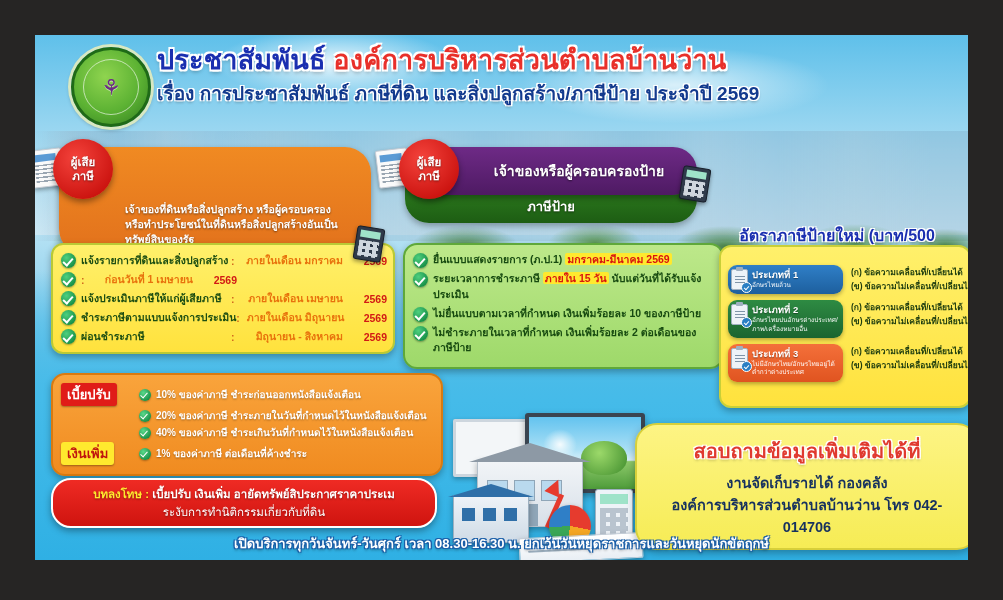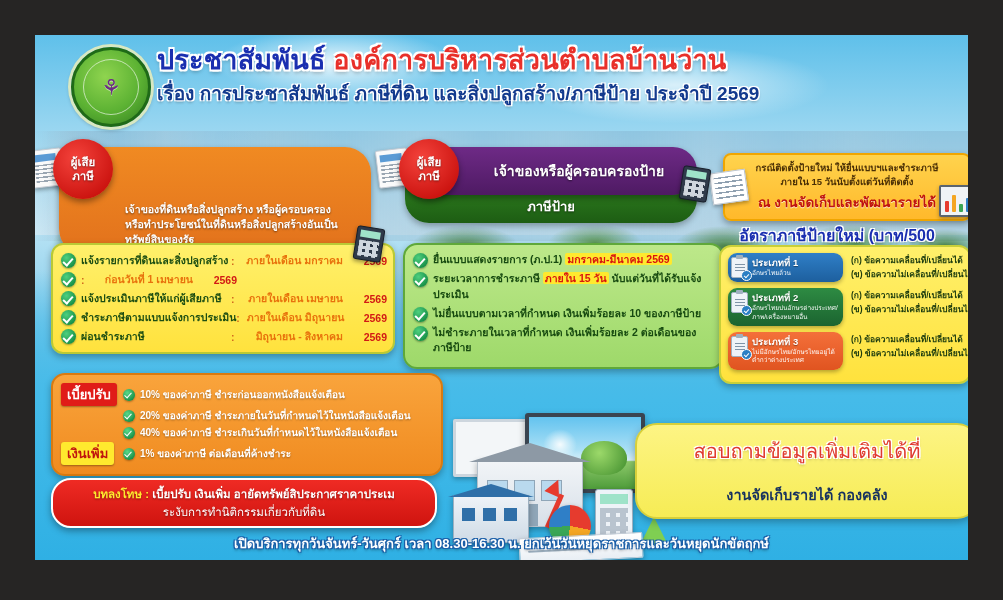--- a/index.html
+++ b/index.html
@@ -205,21 +205,21 @@
   .growit{display:flex;margin-bottom:3px;}
   .growit .chk{margin-top:1px;}
   .growit .gtxt{font-size:10.5px;font-weight:bold;color:#174a10;line-height:1.5;}
   .hl{background:#ffe92e;color:#d8140f;padding:0 2px;border-radius:2px;}
 
   
   .rate-card{
     position:absolute;border-radius:12px;
     background:linear-gradient(#fff06b,#ffe23d);
     border:2px solid #c8cf38;box-shadow:0 3px 7px rgba(0,0,0,.3);
-    padding:6px 7px;
+    padding:18px 7px;
   }
   .rate-item{display:flex;align-items:stretch;margin-bottom:6px;}
   .rate-badge{
     flex:none;width:86px;border-radius:9px;padding:4px 5px 5px 24px;position:relative;
     color:#fff;box-shadow:0 2px 4px rgba(0,0,0,.3);
   }
   .rb-blue{background:linear-gradient(#2f7fc7,#1d5f9e);}
   .rb-green{background:linear-gradient(#2e8b43,#1b6430);}
   .rb-orange{background:linear-gradient(#f4703a,#e05420);}
   .rate-badge .rt-title{font-size:9.5px;font-weight:bold;line-height:1.25;text-shadow:0 1px 1px rgba(0,0,0,.4);}
@@ -253,21 +253,21 @@
     background:linear-gradient(#f9a43c,#f08b20);
     border:2px solid #d97a10;box-shadow:0 3px 7px rgba(0,0,0,.3);
     padding:6px 10px 7px 8px;
   }
   .ptag{
     display:inline-block;padding:1px 6px;border-radius:3px;font-size:13px;font-weight:bold;
     color:#fff;box-shadow:0 1px 2px rgba(0,0,0,.35);
   }
   .ptag-red{background:#e01c18;}
   .ptag-yellow{background:#ffe92e;color:#c0140e;}
-  .prow{display:flex;align-items:center;margin:2px 0;}
+  .prow{display:flex;align-items:center;margin:2px 0;gap:16px;}
   .prow .ptxt{font-size:10px;font-weight:bold;color:#fff;text-shadow:0 1px 2px rgba(0,0,0,.35);white-space:nowrap;}
   .pcol-tag{width:62px;flex:none;}
   .chk-sm{
     flex:none;width:12px;height:12px;border-radius:50%;margin-right:5px;
     background:radial-gradient(circle at 36% 32%,#5ad98a,#148c45 78%);position:relative;
     box-shadow:0 1px 2px rgba(0,0,0,.3);
   }
   .chk-sm:after{
     content:"";position:absolute;left:3.2px;top:2.4px;width:3px;height:6px;
     border:solid #fff;border-width:0 1.6px 1.6px 0;transform:rotate(42deg);
@@ -285,23 +285,23 @@
   .redbar .rb2{font-size:11.5px;color:#fff;text-shadow:0 1px 2px rgba(0,0,0,.4);}
 
   
   .contact{
     position:absolute;border-radius:22px;
     background:linear-gradient(#fdf484,#f6ec55);
     border:2px solid #d7cf3a;box-shadow:0 3px 8px rgba(0,0,0,.3);
     text-align:center;padding:10px 12px;
   }
   .c-head{
-    font-size:20px;font-weight:normal;color:#e03a2f;
+    font-size:20px;font-weight:bold;color:#e03a2f;
     text-shadow:-1.3px -1.3px 0 #fff,1.3px -1.3px 0 #fff,-1.3px 1.3px 0 #fff,1.3px 1.3px 0 #fff,0 2px 3px rgba(0,0,0,.25);
-    margin-bottom:18px;
+    margin-bottom:6px;
   }
   .c-l1{font-size:14.5px;font-weight:bold;color:#16315f;line-height:1.5;}
   .c-l2{font-size:14.5px;font-weight:bold;color:#16315f;line-height:1.5;}
 
   
   .hours{
     position:absolute;left:0;bottom:0;width:100%;
     font-size:13px;font-weight:bold;color:#fff;text-align:center;padding:4px 0 6px;
     text-shadow:-1.2px -1.2px 0 #1b5fa8,1.2px -1.2px 0 #1b5fa8,-1.2px 1.2px 0 #1b5fa8,1.2px 1.2px 0 #1b5fa8,0 2px 3px rgba(0,0,0,.4);
   }
@@ -442,32 +442,20 @@
       <div class="seal">
         <span>ผู้เสีย</span>
         <span>ภาษี</span>
       </div>
       <div class="calc-ico"></div>
       <div class="pill-txt" style="font-size:14px;text-align:center;">เจ้าของหรือผู้ครอบครองป้าย</div>
     </div>
     <div class="pill-foot purplefoot">ภาษีป้าย</div>
   </div>
 
-  <div class="rt-panel" style="left:688px;top:118px;width:228px;">
-    <div class="pen-ico" style="left:-14px;top:16px;"></div>
-    <div class="chart-ico" style="right:-8px;bottom:2px;">
-      <span style="left:4px;height:11px;background:#e63b2e;"></span>
-      <span style="left:11px;height:17px;background:#f4a623;"></span>
-      <span style="left:18px;height:8px;background:#3aa655;"></span>
-      <span style="left:25px;height:14px;background:#2f7fc7;"></span>
-    </div>
-    <div class="rt-l1">กรณีติดตั้งป้ายใหม่ ให้ยื่นแบบฯและชำระภาษี</div>
-    <div class="rt-l2">ภายใน 15 วันนับตั้งแต่วันที่ติดตั้ง</div>
-    <div class="rt-l3">ณ งานจัดเก็บและพัฒนารายได้</div>
-  </div>
   <div class="rate-head" style="left:688px;top:188px;width:228px;">อัตราภาษีป้ายใหม่ (บาท/500 ตร.ซม.)</div>
 
   <div class="ycard" style="left:16px;top:208px;width:340px;padding:6px 0 6px 0;">
     <div id="land-rows">
         <div class="yrow">
           <span class="chk"></span>
           <span class="lbl">แจ้งรายการที่ดินและสิ่งปลูกสร้าง</span>
           <span class="sep">:</span>
           <span class="when">ภายในเดือน มกราคม</span>
           <span class="yr">2569</span>
@@ -637,16 +625,17 @@
     <div class="arrow-up"></div>
     <div class="piechart"></div>
     <div class="calc2"></div>
     <div class="cone"></div>
     <div class="papers"></div>
   </div>
 
   <div class="contact" style="left:600px;top:388px;width:316px;">
     <div class="c-head">สอบถามข้อมูลเพิ่มเติมได้ที่</div>
     <div class="c-l1">งานจัดเก็บรายได้ กองคลัง</div>
+    <div class="c-l2">องค์การบริหารส่วนตำบลบ้านว่าน โทร 042-014706</div>
   </div>
 
   <div class="hours">เปิดบริการทุกวันจันทร์-วันศุกร์ เวลา 08.30-16.30 น. ยกเว้นวันหยุดราชการและวันหยุดนักขัตฤกษ์</div>
 </div>
 
 </body></html>

